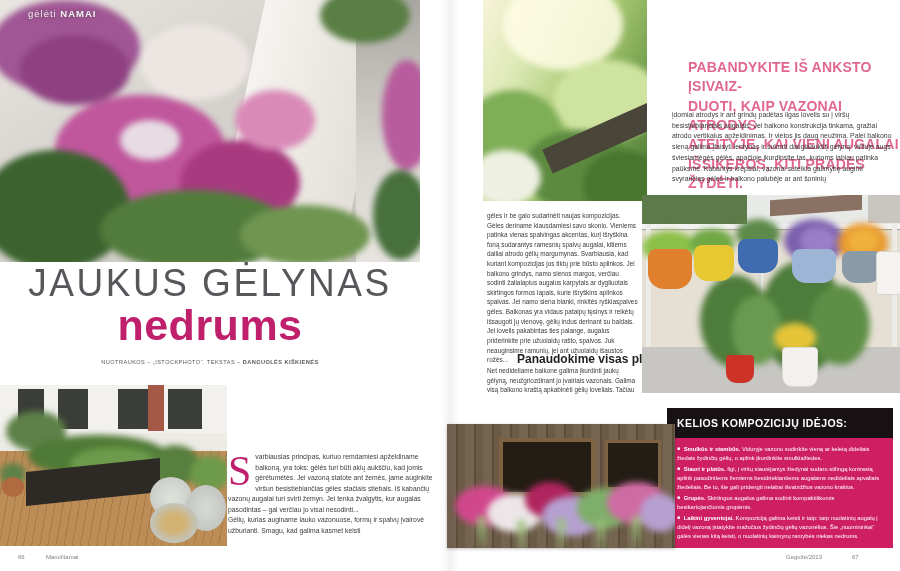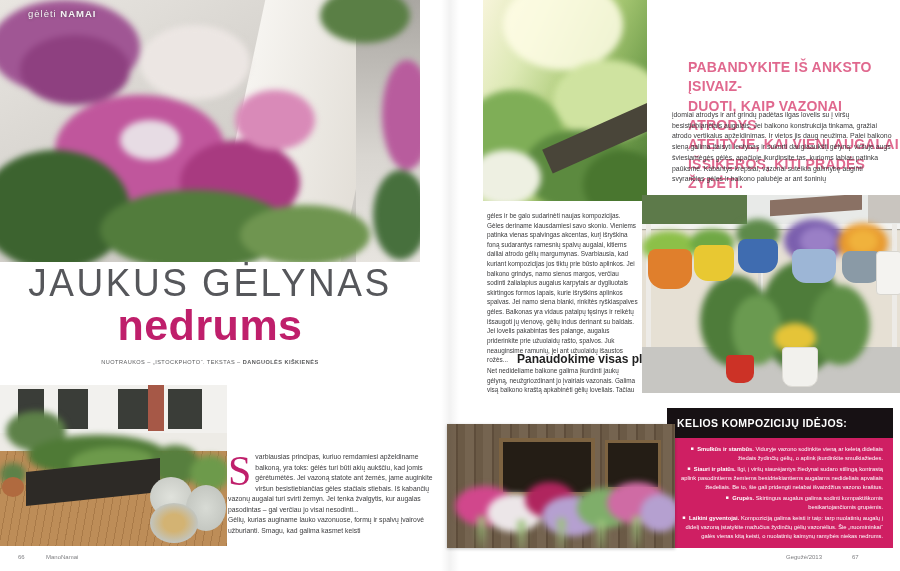--- a/index.html
+++ b/index.html
@@ -49,21 +49,21 @@
   #right-col-top{left:672px;top:110px;width:220px;margin:0;font-size:6.9px;line-height:1.55;}
   #mid-col{left:487px;top:211px;width:151px;margin:0;font-size:6.4px;line-height:1.5;}
   #subhead{left:487px;top:352px;margin:0;font-size:12px;font-weight:bold;color:#1f1f1f;padding-left:30px;}
   #subhead-text{left:487px;top:366px;width:152px;margin:0;font-size:6.4px;line-height:1.5;}
   #pots-photo{left:642px;top:195px;width:258px;height:198px;background:#e6e0d4;}
   #pots-photo .bgstrip{position:absolute;left:0;top:0;width:258px;height:34px;background:#e8eae8;}
   #pots-photo .rail{position:absolute;left:0;top:29px;width:258px;height:5px;background:#f3f3f1;
     box-shadow:0 1px 1px rgba(0,0,0,.25);}
   #pots-photo .post{position:absolute;top:29px;width:5px;height:125px;background:#edebe7;}
   #pots-photo .floor{position:absolute;left:0;top:152px;width:258px;height:46px;background:#c7c6c2;}
-  #ideas-box{left:667px;top:408px;width:226px;height:113px;text-align:right;}
+  #ideas-box{left:667px;top:408px;width:226px;height:113px;}
   #ideas-head{background:#171114;color:#fff;height:30px;display:flex;align-items:center;
     padding:0 10px;font-size:10.5px;font-weight:bold;letter-spacing:.4px;}
   #ideas-body{background:#cf1f63;height:110px;padding:7px 10px 0 10px;box-sizing:border-box;
     color:#ffffff;font-size:5.8px;line-height:1.55;}
   #ideas-body p{margin:0 0 2px 0;}
   #ideas-body .lead{font-weight:bold;}
   #ideas-body .bullet{font-size:5px;vertical-align:1px;margin-right:2px;}
   #winbox-photo{left:447px;top:424px;width:228px;height:124px;
     background:repeating-linear-gradient(90deg,#756450 0 9px,#5e4d3b 9px 11px,#6b5a46 11px 18px);
     box-shadow:0 1px 3px rgba(0,0,0,.25);}

